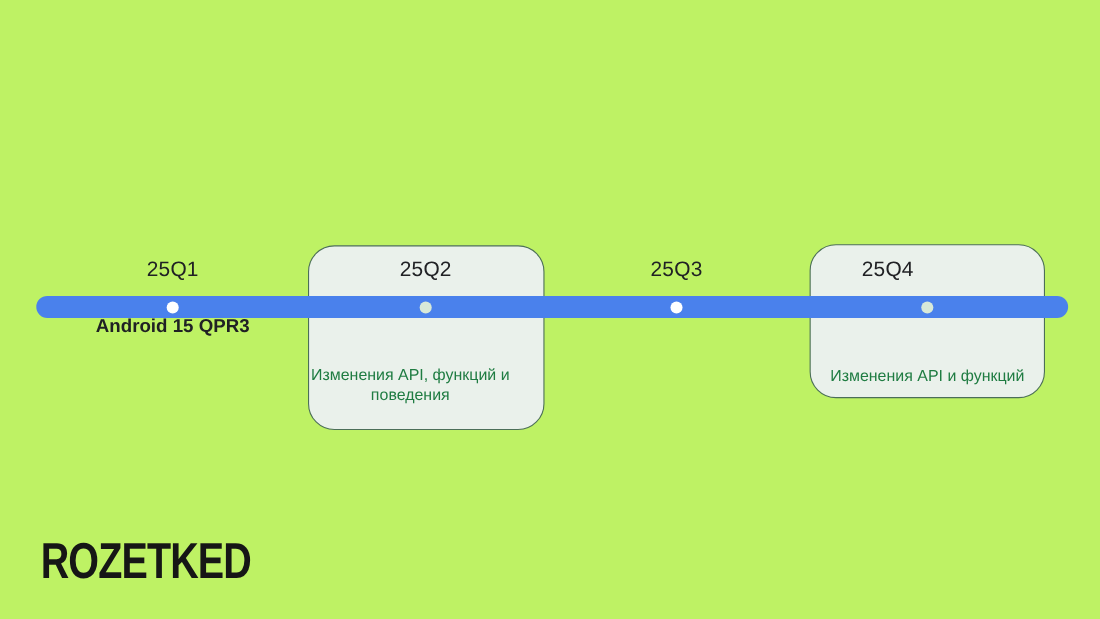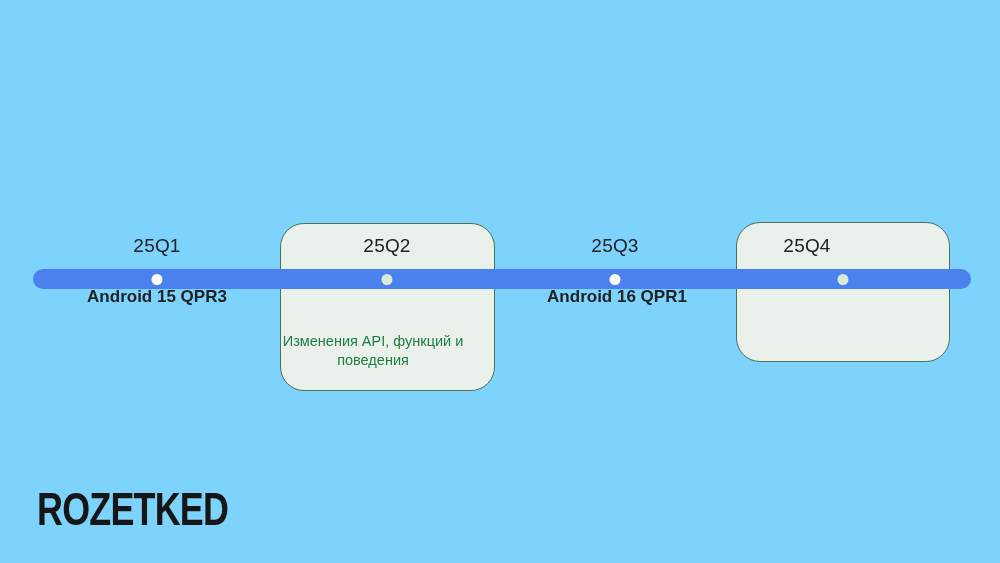--- a/index.html
+++ b/index.html
@@ -1,21 +1,21 @@
 <!DOCTYPE html>
 <html style="--bar: #4a81ec; --dot_plain: #ffffff; --dot_boxed: #d8e9d8; --box_bg: #eaf1eb; --box_border: #4c6f58; --green_text: #1f7c42; --dark_text: #202124;"><head>
 <meta charset="utf-8">
 <style>
   html, body { margin: 0; padding: 0; background: #ffffff; }
 
   .canvas {
     position: relative;
     width: 1000px;
     height: 563px;
-    background: #7dd3fc;
+    background: #bef264;
     overflow: hidden;
     font-family: "Liberation Sans", sans-serif;
   }
 
   
   .card {
     position: absolute;
     background: var(--box_bg, #eaf1eb);
     border: 1.5px solid var(--box_border, #4c6f58);
     border-radius: 24px;
@@ -120,20 +120,20 @@
   <div class="dot boxed" style="left:387px"></div>
   <div class="dot plain" style="left:615px"></div>
   <div class="dot boxed" style="left:843px"></div>
 
   <div class="q-label" style="left:157px">25Q1</div>
   <div class="q-label" style="left:387px">25Q2</div>
   <div class="q-label" style="left:615px">25Q3</div>
   <div class="q-label" style="left:807px">25Q4</div>
 
   <div class="sub-label" style="left:157px">Android 15 QPR3</div>
-  <div class="sub-label" style="left:617px">Android 16 QPR1</div>
 
   <div class="card-sub q2" style="left:373px">Изменения API, функций и поведения</div>
 
+  <div class="card-sub q4" style="left:843px">Изменения API и функций</div>
 
   <div class="logo">ROZETKED</div>
 
 </div>
 
 </body></html>

